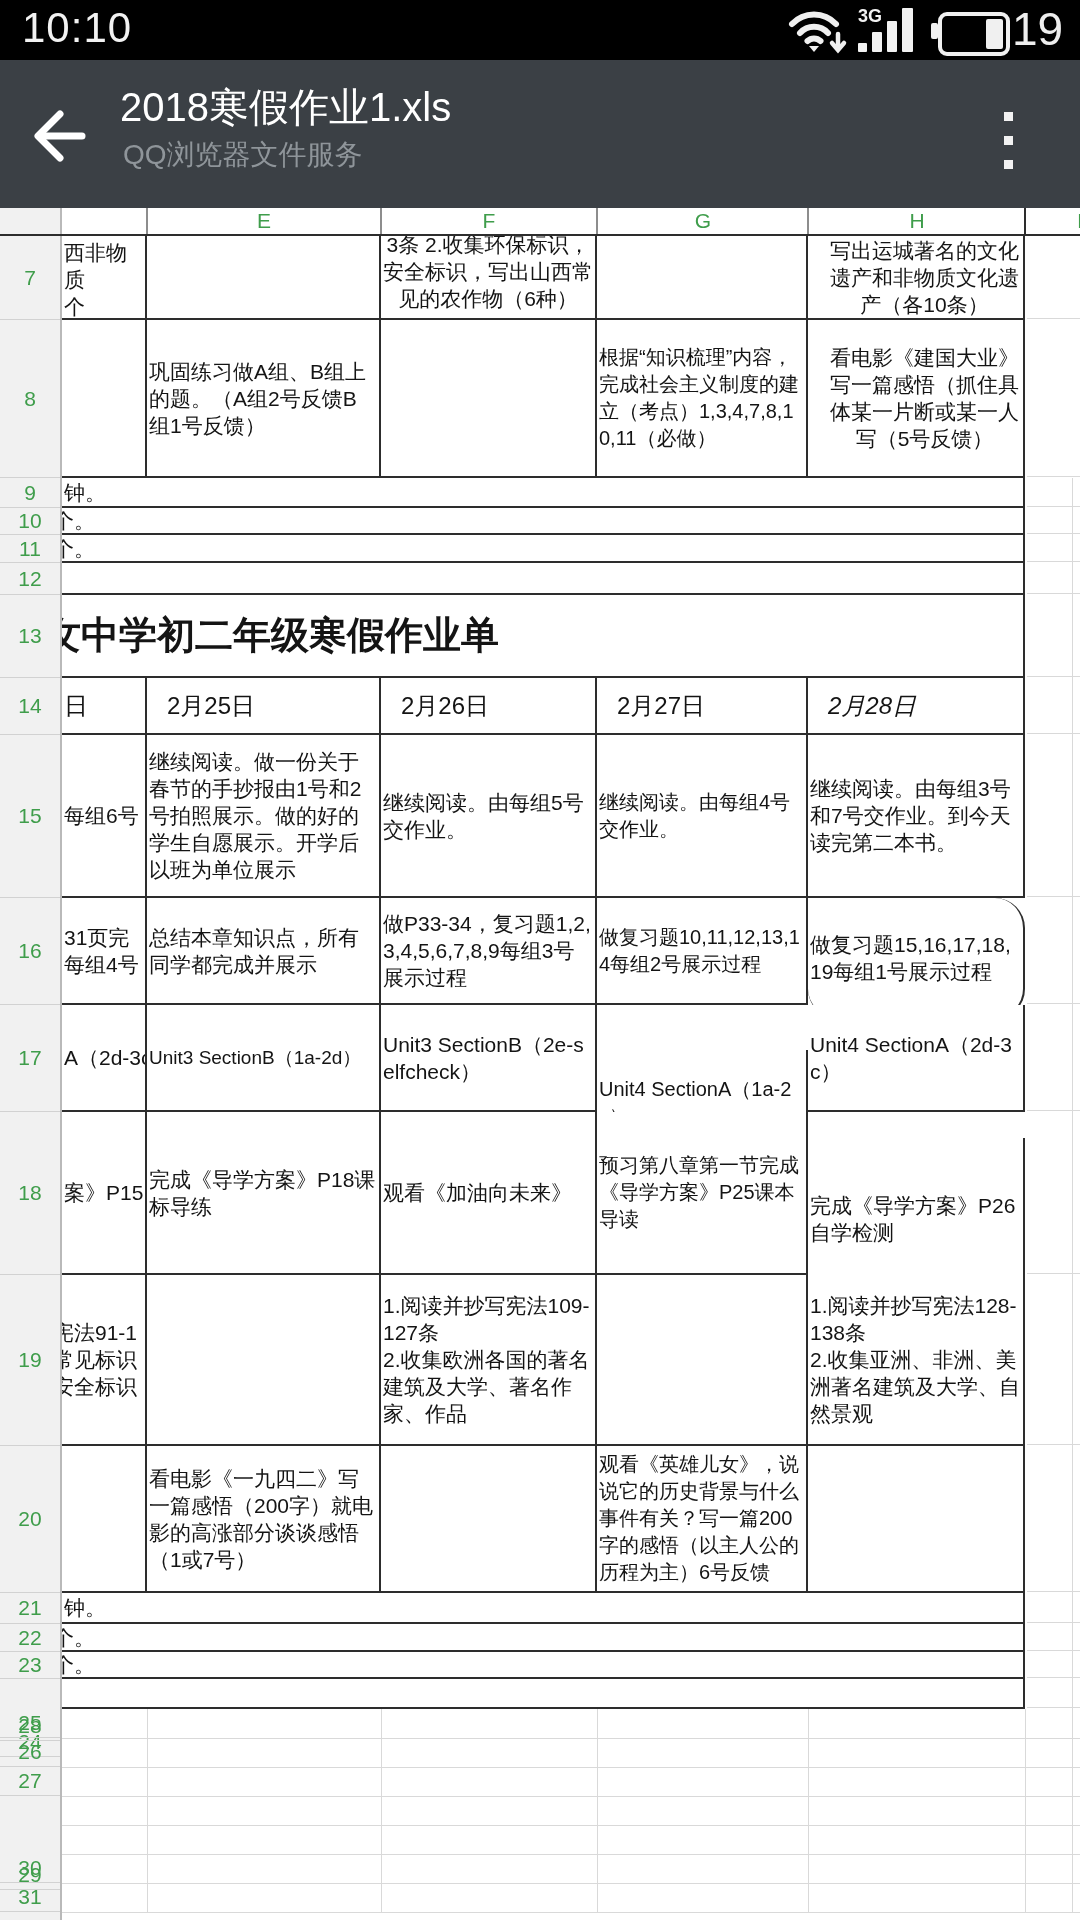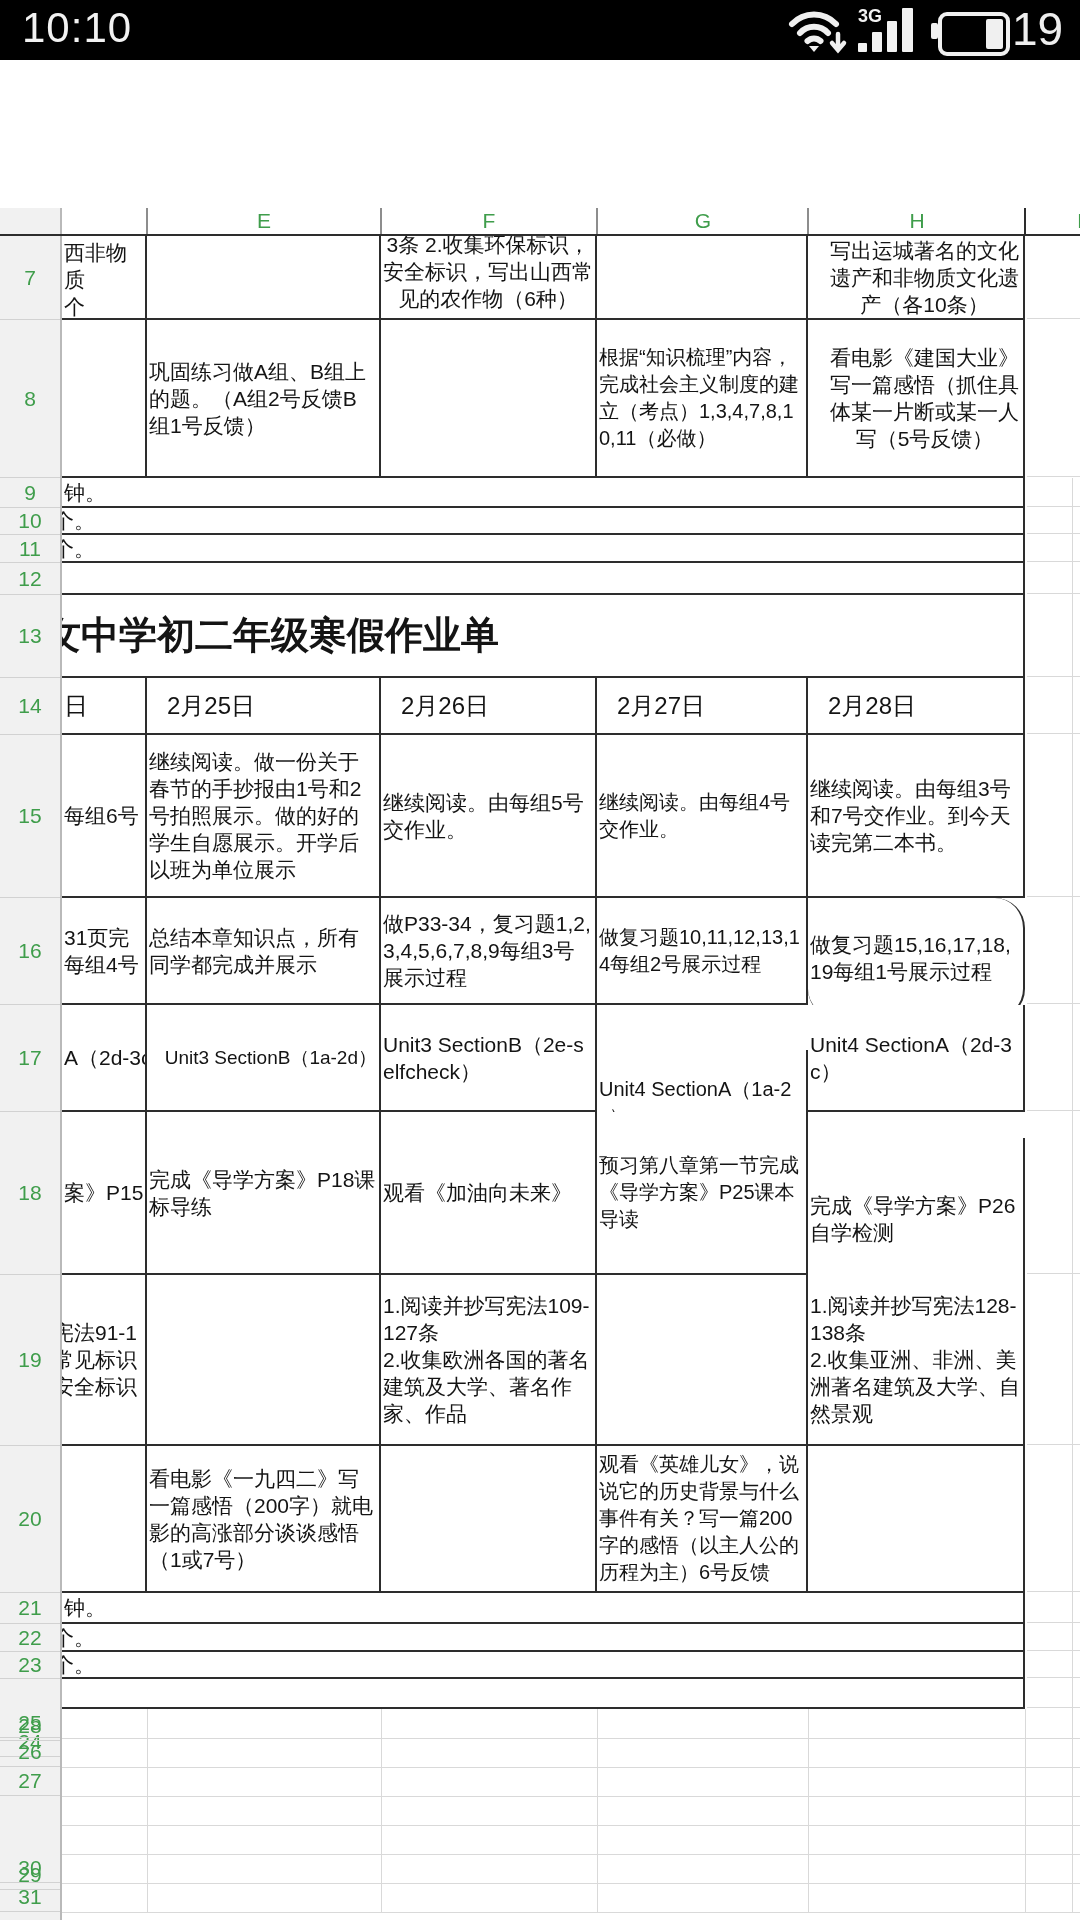--- a/index.html
+++ b/index.html
@@ -78,20 +78,35 @@
       <span class="bar" style="left:29px;width:10px;height:31px;"></span>
       <span class="bar" style="left:44px;width:11px;height:44px;"></span>
     </div>
     <div class="batt">
       <span class="nub"></span>
         <span class="lvl"></span>
     </div>
     <div id="battpct">19</div>
   </div>
 
+  <div id="appbar">
+    <svg id="backbtn" viewBox="0 0 64 64">
+      <g stroke="#ffffff" stroke-width="7" fill="none" stroke-linecap="round" stroke-linejoin="round">
+        <path d="M30 10 L8 32 L30 54"></path>
+        <path d="M9 32 H52"></path>
+      </g>
+    </svg>
+    <div id="apptitle">2018寒假作业1.xls</div>
+    <div id="appsub">QQ浏览器文件服务</div>
+    <div id="kebab">
+      <span class="dot" style="top:6px;"></span>
+      <span class="dot" style="top:30px;"></span>
+      <span class="dot" style="top:54px;"></span>
+    </div>
+  </div>
 
   <div id="sheet">
 
     <div class="c topal" style="left:62px;top:28px;width:85px;height:84px;"><span class="blk">西非物质
 个</span></div>
     <div class="c" style="left:147px;top:28px;width:234px;height:84px;"></div>
     <div class="c" style="left:381px;top:28px;width:216px;height:84px;"><span class="clipTop">3条 2.收集环保标识，安全标识，写出山西常见的农作物（6种）</span></div>
     <div class="c" style="left:597px;top:28px;width:211px;height:84px;"></div>
     <div class="c ctr" style="left:808px;top:28px;width:217px;height:84px;"><span>写出运城著名的文化遗产和非物质文化遗产（各10条）</span></div>
 
@@ -105,39 +120,39 @@
     <div class="c" style="left:62px;top:300px;width:963px;height:27px;"><span class="clipL">个。</span></div>
     <div class="c" style="left:62px;top:327px;width:963px;height:28px;"><span class="clipL">个。</span></div>
     <div class="c" style="left:62px;top:355px;width:963px;height:32px;"></div>
 
     <div class="c" style="left:62px;top:387px;width:963px;height:83px;"><span class="title13">攵中学初二年级寒假作业单</span></div>
 
     <div class="c" style="left:62px;top:470px;width:85px;height:57px;font-size:24px;"><span>日</span></div>
     <div class="c ctr" style="left:147px;top:470px;width:234px;height:57px;font-size:24px;"><span>2月25日</span></div>
     <div class="c ctr" style="left:381px;top:470px;width:216px;height:57px;font-size:24px;"><span>2月26日</span></div>
     <div class="c ctr" style="left:597px;top:470px;width:211px;height:57px;font-size:24px;"><span>2月27日</span></div>
-    <div class="c ctr" style="left:808px;top:470px;width:217px;height:57px;font-size:24px;"><span>2月28日</span></div>
+    <div class="c ctr" style="left:808px;top:470px;width:217px;height:57px;font-size:24px;font-style:italic;"><span>2月28日</span></div>
 
     <div class="c" style="left:62px;top:527px;width:85px;height:163px;"><span>每组6号</span></div>
     <div class="c" style="left:147px;top:527px;width:234px;height:163px;"><span>继续阅读。做一份关于春节的手抄报由1号和2号拍照展示。做的好的学生自愿展示。开学后以班为单位展示</span></div>
     <div class="c" style="left:381px;top:527px;width:216px;height:163px;"><span>继续阅读。由每组5号交作业。</span></div>
     <div class="c fsG" style="left:597px;top:527px;width:211px;height:163px;align-items:center;"><span>继续阅读。由每组4号交作业。</span></div>
     <div class="c" style="left:808px;top:527px;width:217px;height:163px;"><span>继续阅读。由每组3号和7号交作业。到今天读完第二本书。</span></div>
 
     <div class="c" style="left:62px;top:690px;width:85px;height:107px;"><span>31页完
 每组4号</span></div>
     <div class="c" style="left:147px;top:690px;width:234px;height:107px;"><span>总结本章知识点，所有同学都完成并展示</span></div>
     <div class="c" style="left:381px;top:690px;width:216px;height:107px;"><span>做P33-34，复习题1,2,3,4,5,6,7,8,9每组3号展示过程</span></div>
     <div class="c fsG" style="left:597px;top:690px;width:211px;height:107px;"><span>做复习题10,11,12,13,14每组2号展示过程</span></div>
     <div class="c" style="left:808px;top:690px;width:217px;height:121px;border-radius:30px;"><span>做复习题15,16,17,18,19每组1号展示过程</span></div>
 
     <div class="c nowrap" style="left:62px;top:797px;width:85px;height:107px;">
         <span>A（2d-3c</span>
       </div>
-    <div class="c fsS" style="left:147px;top:797px;width:234px;height:107px;justify-content:flex-end;"><span>Unit3 SectionB（1a-2d）</span></div>
+    <div class="c fsS" style="left:147px;top:797px;width:234px;height:107px;"><span>Unit3 SectionB（1a-2d）</span></div>
     <div class="c" style="left:381px;top:797px;width:216px;height:107px;"><span>Unit3 SectionB（2e-selfcheck）</span></div>
     <div class="c fsG" style="left:597px;top:797px;width:211px;height:107px;margin-top:45px;"><span>Unit4 SectionA（1a-2c）</span></div>
     <div class="c" style="left:808px;top:797px;width:217px;height:107px;"><span>Unit4 SectionA（2d-3c）</span></div>
 
     <div class="c nowrap" style="left:62px;top:904px;width:85px;height:163px;">
         <span>案》P15</span>
       </div>
     <div class="c" style="left:147px;top:904px;width:234px;height:163px;"><span>完成《导学方案》P18课标导练</span></div>
     <div class="c" style="left:381px;top:904px;width:216px;height:163px;"><span>观看《加油向未来》</span></div>
     <div class="c fsG" style="left:597px;top:904px;width:211px;height:163px;"><span>预习第八章第一节完成《导学方案》P25课本导读</span></div>

